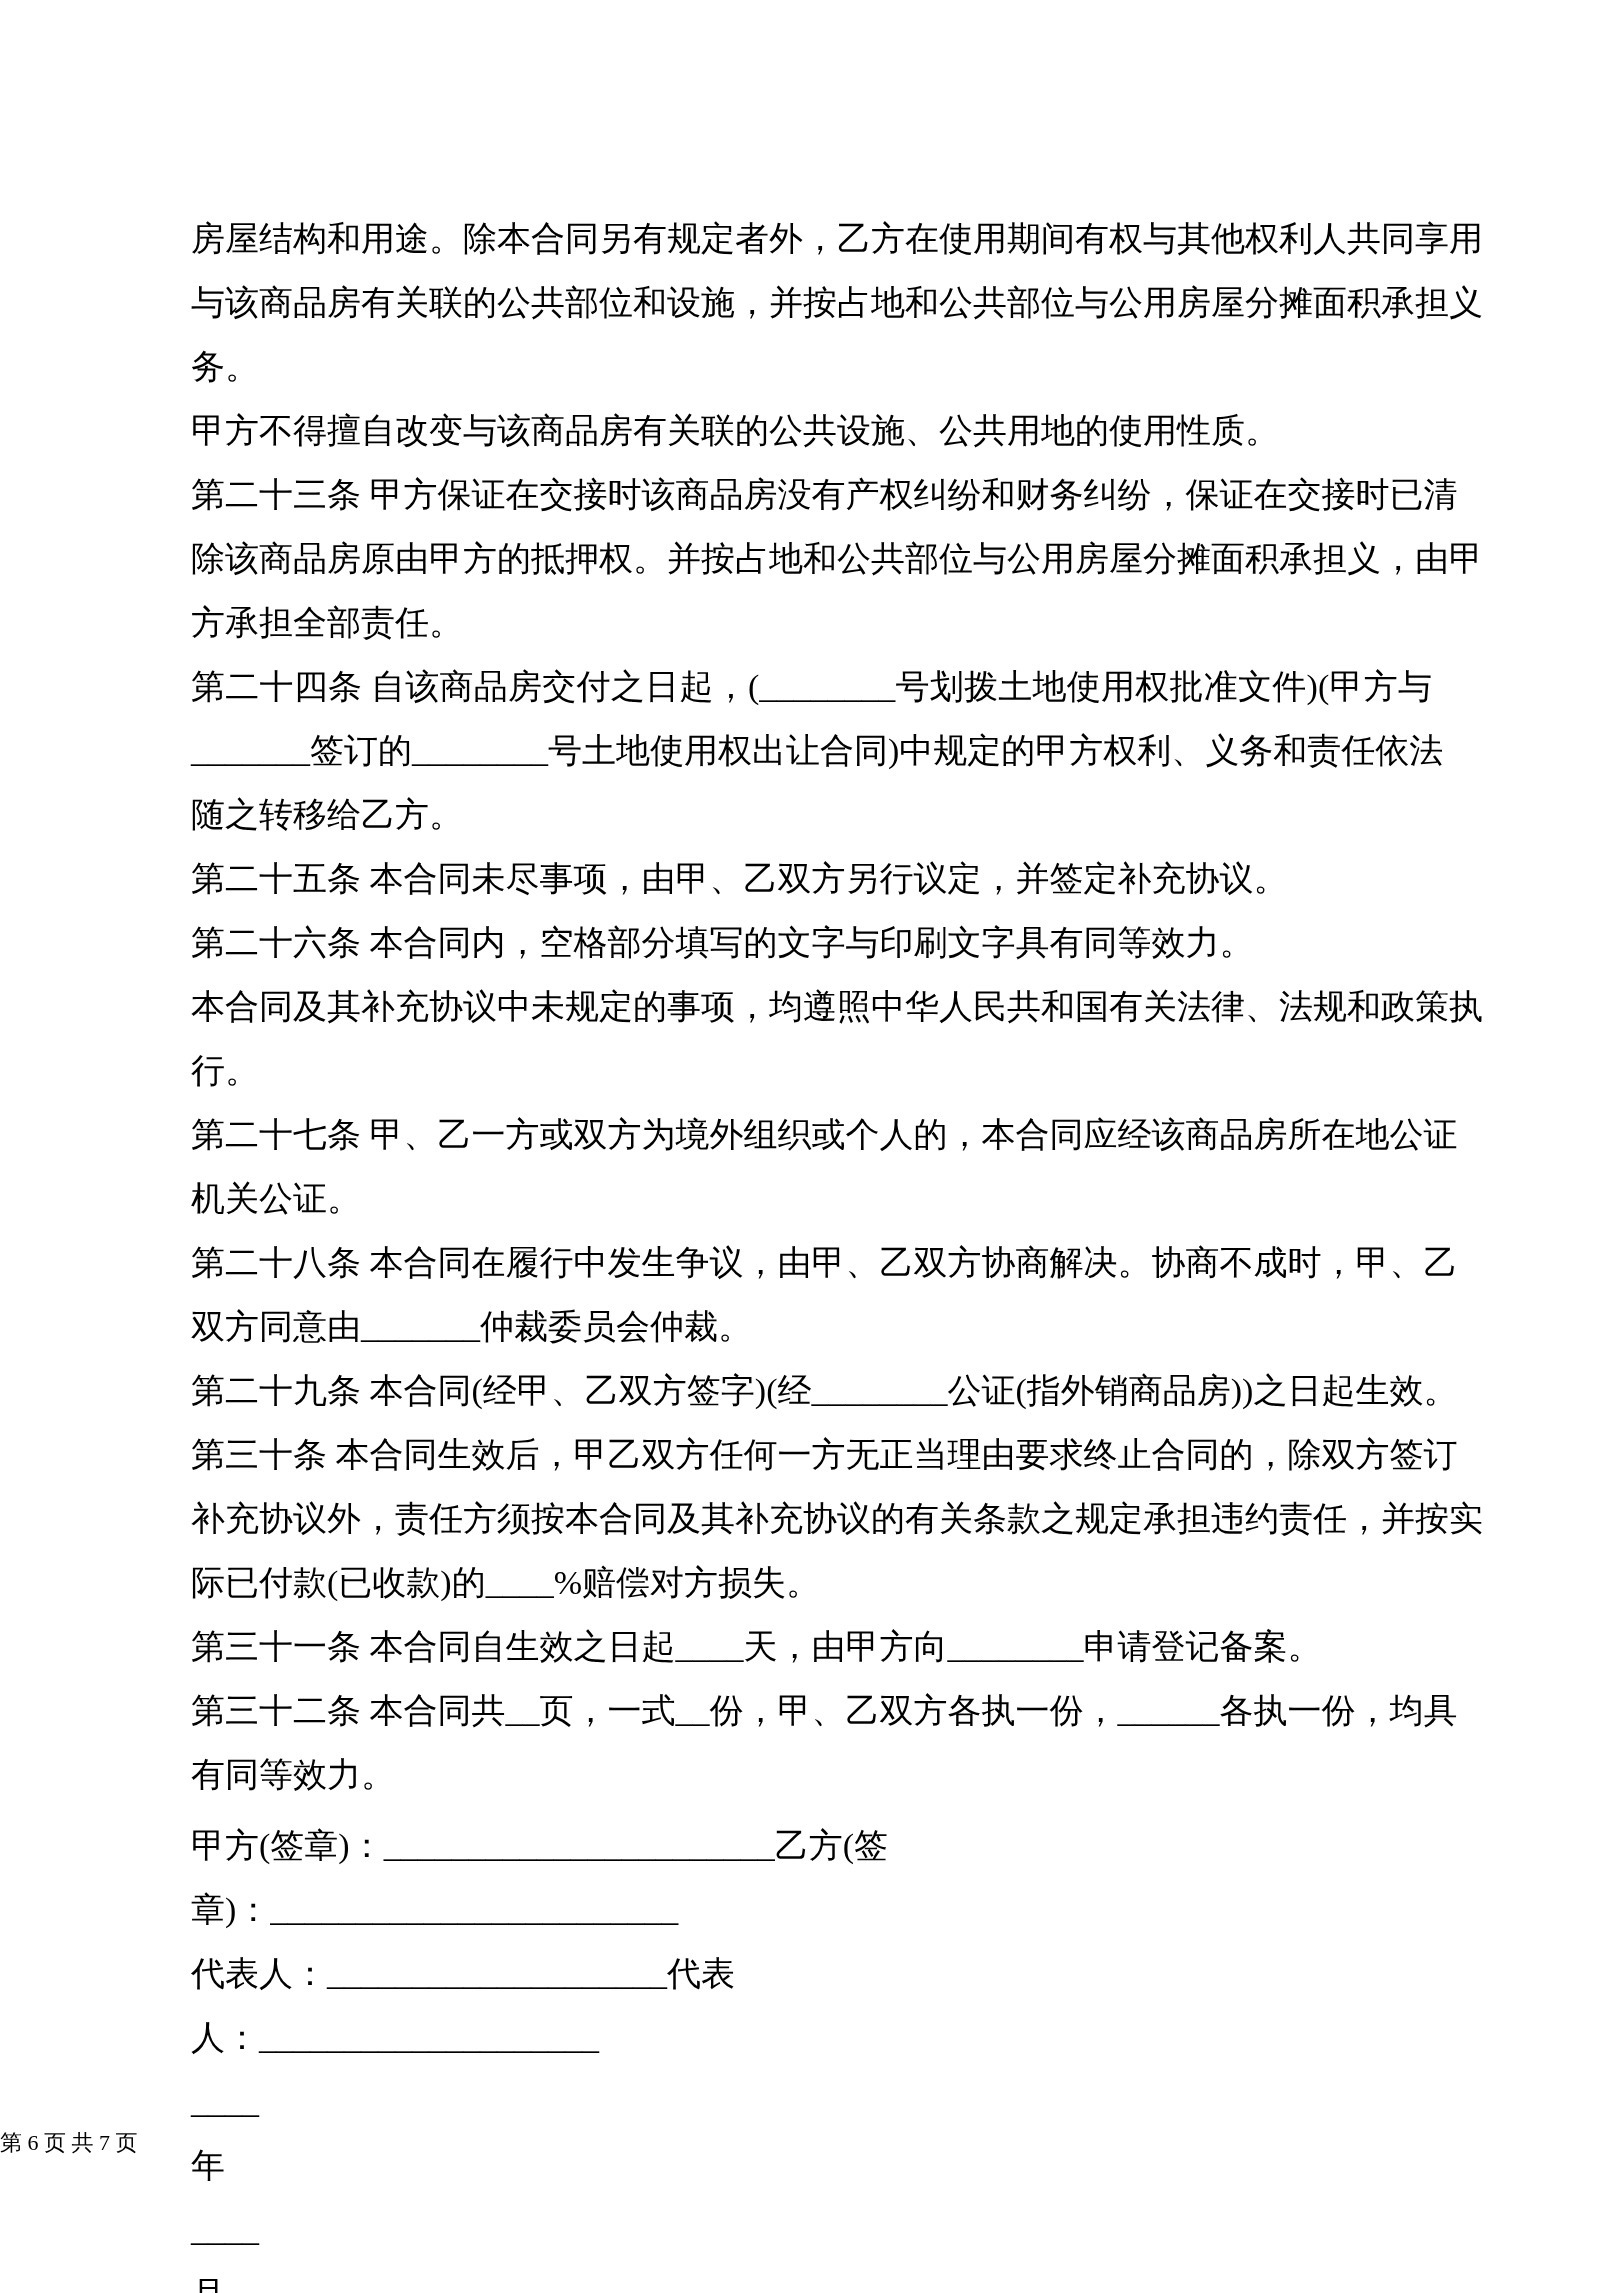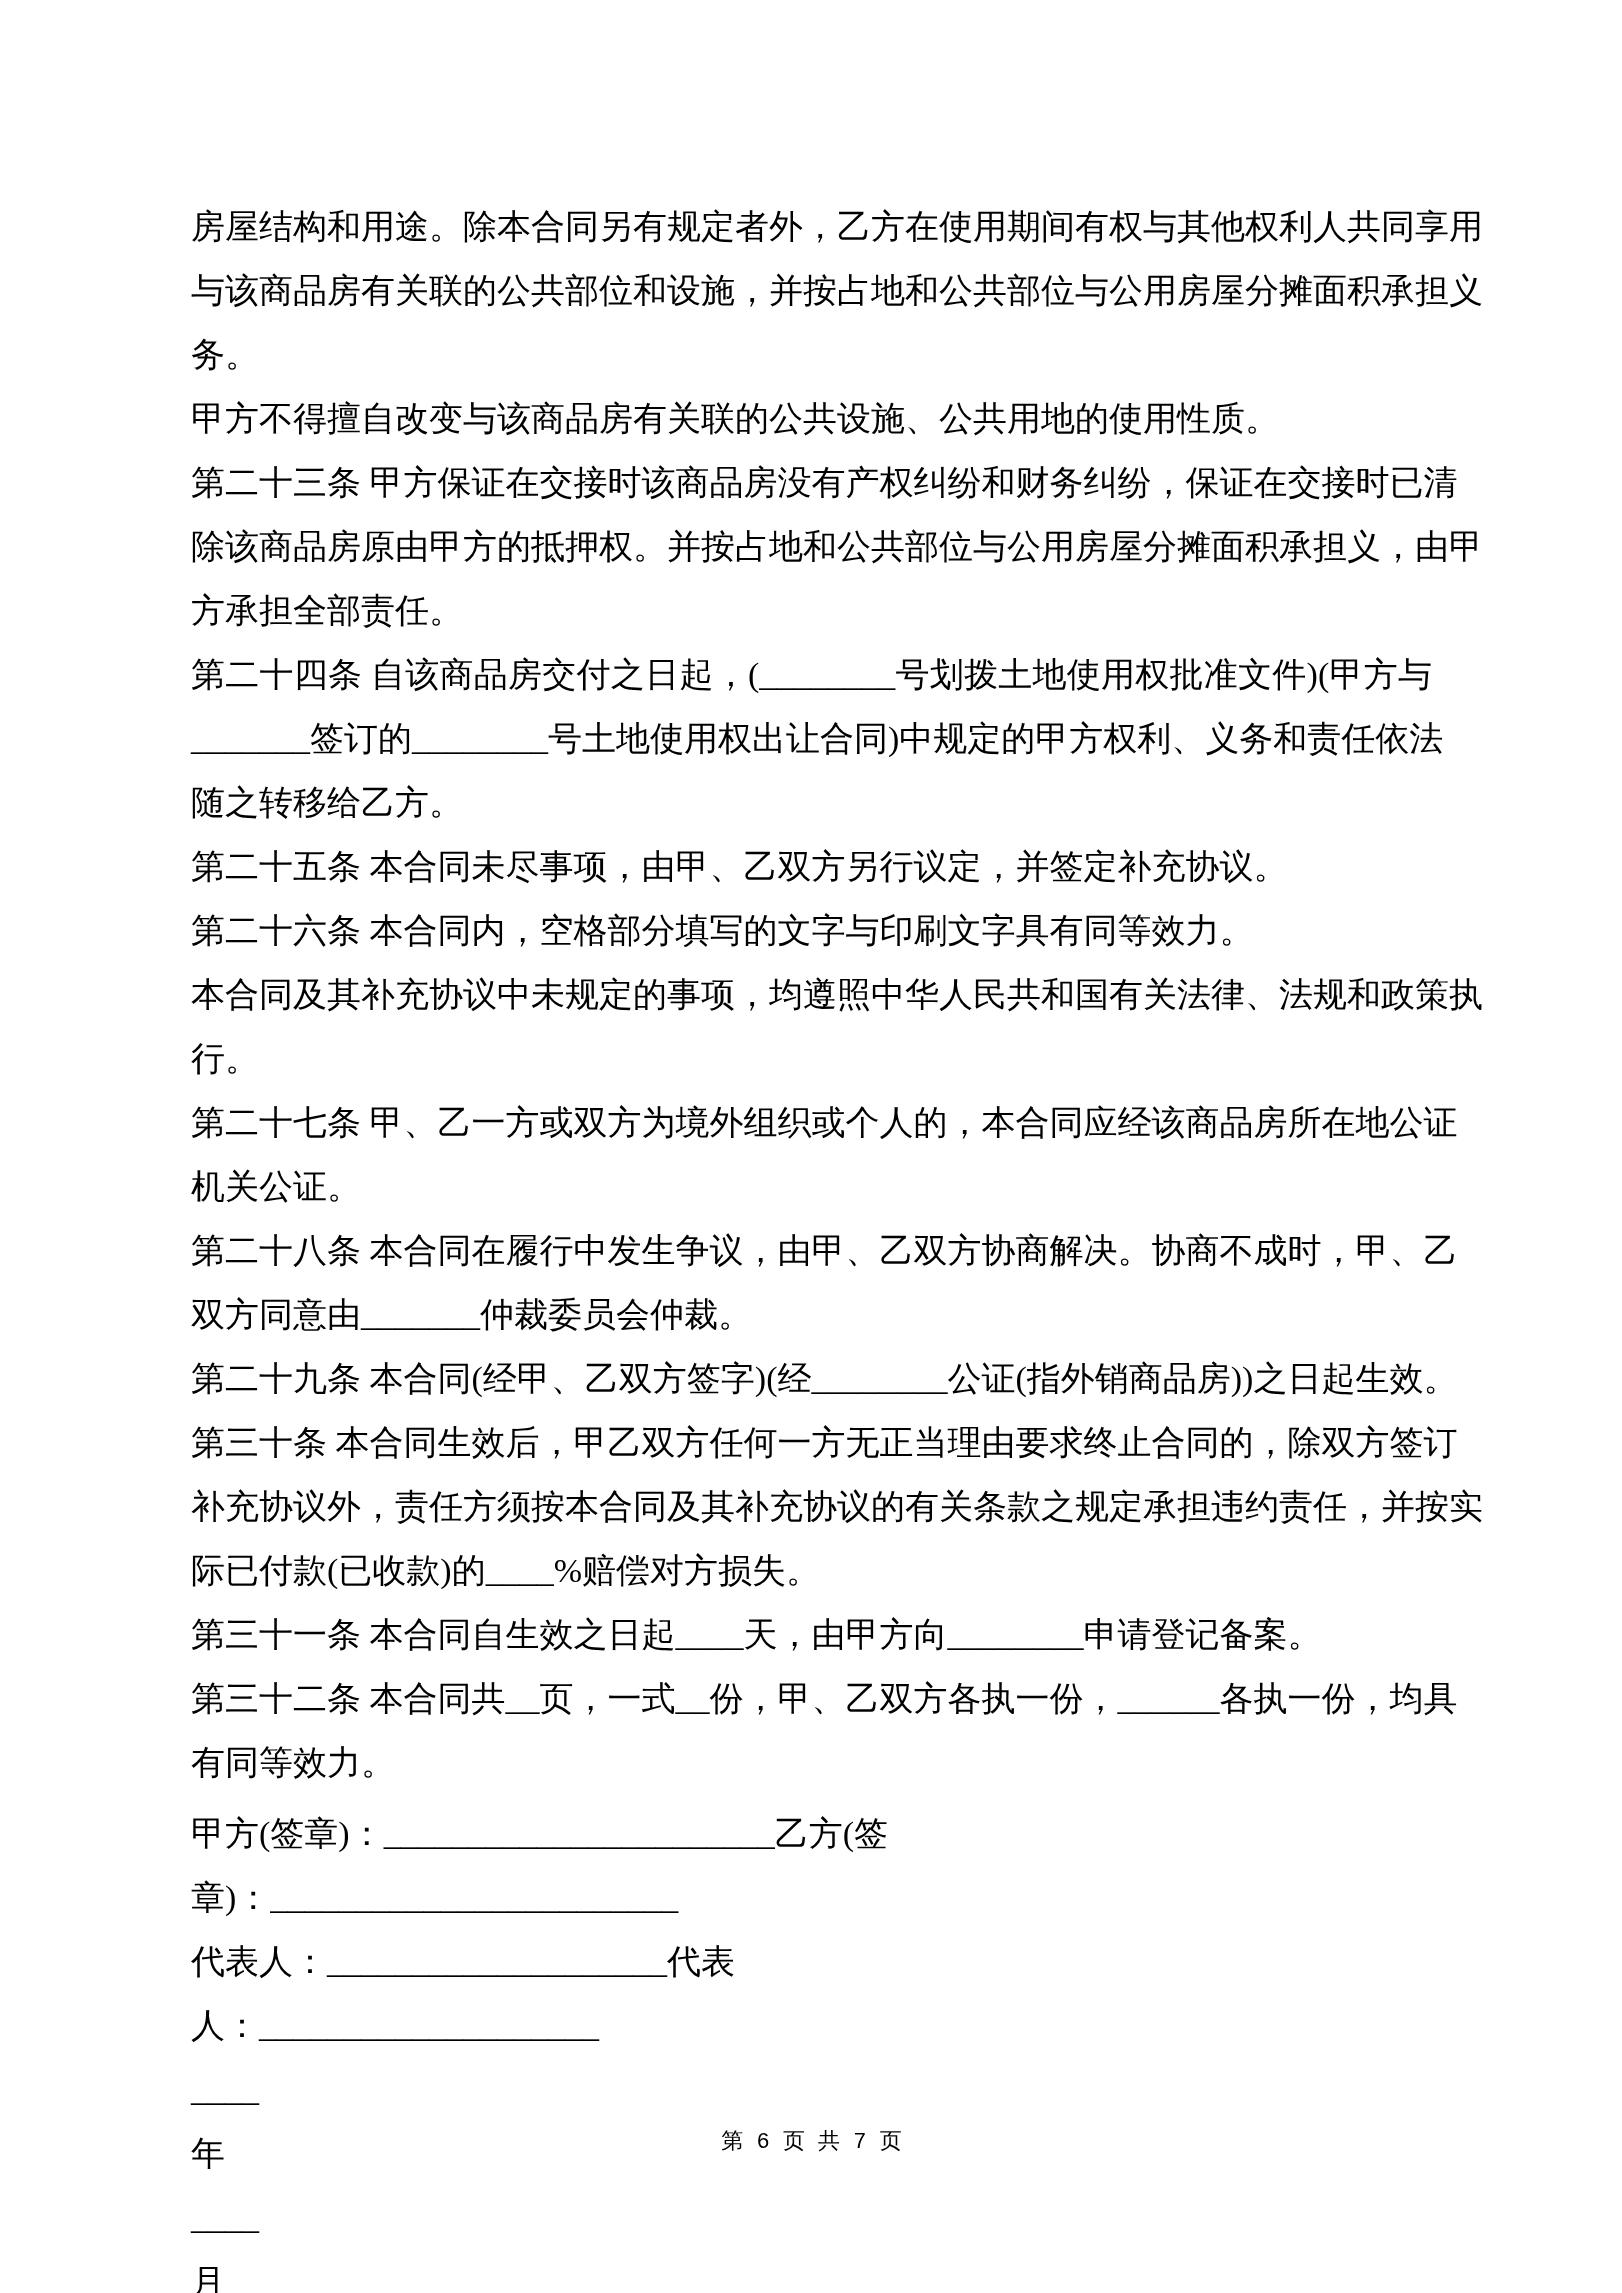--- a/index.html
+++ b/index.html
@@ -9,21 +9,21 @@
     height:2294px;
     background:#ffffff;
     color:#000000;
     font-family:"Liberation Serif","DejaVu Serif",serif;
     font-size:34px;
     overflow:hidden;
   }
   .content{
     position:absolute;
     left:191px;
-    top:195px;
+    top:207px;
     width:1241px;
   }
   .line{
     height:64px;
     line-height:64px;
     white-space:nowrap;
     text-align:left;
   }
   .line.j{
     text-align:justify;
@@ -43,24 +43,23 @@
     display:flex;
     justify-content:space-between;
     white-space:nowrap;
     flex-direction:column;
   }
   .footer{
     position:absolute;
     top:2129px;
     left:0;
     width:100%;
-    text-align:center;
+    text-align:left;
     font-size:22px;
     line-height:27px;
-    font-family:Liberation Mono, monospace;
   }
 </style>
 </head>
 <body>
 
 <div class="page">
   <div class="content">
     <div class="line j">房屋结构和用途。除本合同另有规定者外，乙方在使用期间有权与其他权利人共同享用</div>
     <div class="line j">与该商品房有关联的公共部位和设施，并按占地和公共部位与公用房屋分摊面积承担义</div>
     <div class="line">务。</div>

